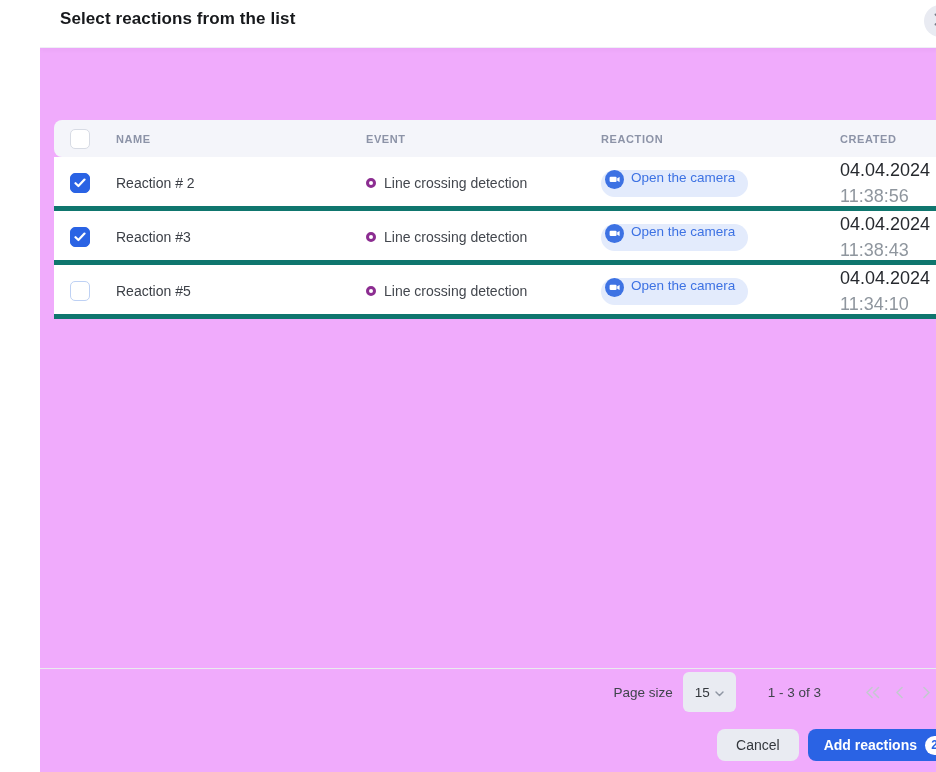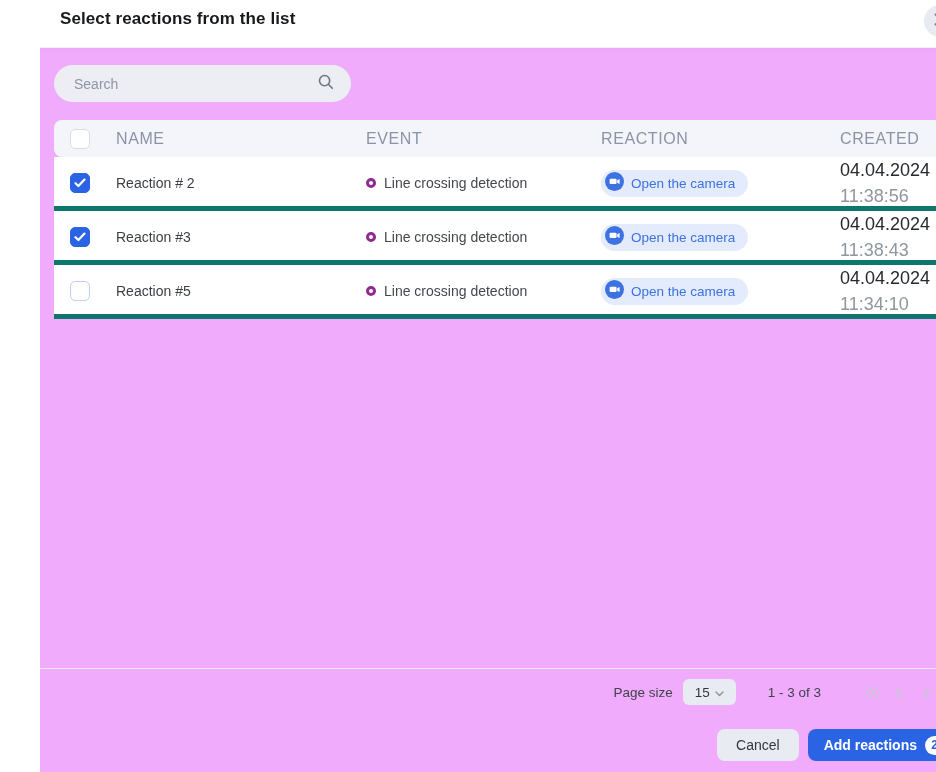--- a/index.html
+++ b/index.html
@@ -17,51 +17,51 @@
   
   .search-pill { position:absolute; left:14px; top:65px; width:297px; height:37px;
     background:#eceef4; border-radius:19px; display:flex; align-items:center; padding:0 16px 0 20px; }
   .search-pill input { flex:1; border:none; outline:none; background:transparent; font-size:14px;
     color:#3b3f46; font-family:"Liberation Sans",sans-serif; }
   .search-pill input::placeholder { color:#8f96a3; }
 
   
   .thead { position:absolute; left:14px; top:120px; width:904px; height:37px; background:#f4f5fa;
     border-radius:8px; display:grid; grid-template-columns:62px 250px 235px 239px 1fr; align-items:center; }
-  .th { font-size:16px; font-weight:400; color:#8c93a7; letter-spacing:0.6px; }
+  .th { font-size:11px; font-weight:700; color:#8c93a7; letter-spacing:0.6px; }
   .cb-cell { display:flex; align-items:center; padding-left:16px; }
   .cb { width:20px; height:20px; border-radius:5px; background:#fff; border:1px solid #d7dbe4;
     display:flex; align-items:center; justify-content:center; cursor:pointer; flex:0 0 auto; }
   .cb.cb-row { border-color:#bed1f4; }
   .cb .tick { display:none; }
   .cb.checked { background:#2a63e4; border-color:#2a63e4; }
   .cb.checked .tick { display:block; }
 
   .trow { position:absolute; left:14px; width:904px; height:54px; border-bottom:5px solid #0f766e;
     display:grid; grid-template-columns:62px 250px 235px 239px 1fr; align-items:center; background:#fff; }
   .row-0 { top:157px; } .row-1 { top:211px; } .row-2 { top:265px; }
   .cell-name { font-size:14px; color:#3b3f46; }
   .cell-event { display:flex; align-items:center; gap:8px; font-size:14px; color:#43474e; }
   .event-ring { width:10px; height:10px; border-radius:50%; border:3px solid #8c2d91; flex:0 0 auto; }
-  .chip { display:inline-flex; align-items:center; gap:7px; height:27px; padding:0 13px 0 4px;
+  .chip { display:inline-flex; gap:7px; height:27px; padding:0 13px 0 4px;
     background:#e3ebfc; border-radius:14px; font-size:13.5px; color:#3d72e3; cursor:pointer; border:none;
     font-family:"Liberation Sans",sans-serif; }
   .cell-created { font-size:18px; line-height:1.45; padding-left:0; }
   .cell-created .date { color:#26292e; }
   .cell-created .time { color:#8f969e; }
 
   
   .scroll-up { position:absolute; right:5px; top:122px; color:#cdd1d9; }
   .scroll-down { position:absolute; right:5px; top:654px; color:#cdd1d9; }
 
   
   .pager-divider { position:absolute; left:0; right:0; top:668px; height:1px; background:#e9ebee; }
   .pager { position:absolute; right:14px; top:678px; height:28px; display:flex; align-items:center; }
   .pagesize-label { font-size:13.5px; color:#3f444b; margin-right:10px; }
-  .pagesize-pill { height:26px; min-width:46px; background:#e9ebf2; border:none; border-radius:6px;
+  .pagesize-pill { height:40px; min-width:46px; background:#e9ebf2; border:none; border-radius:6px;
     display:flex; align-items:center; justify-content:center; gap:5px; font-size:13.5px; color:#33373d;
     cursor:pointer; font-family:"Liberation Sans",sans-serif; padding:0 12px; }
   .range-text { font-size:13.5px; color:#3f444b; margin:0 42px 0 32px; }
   .pager-btns { display:flex; align-items:center; gap:9px; }
   .pager-btn { width:18px; height:18px; background:none; border:none; display:flex; align-items:center;
     justify-content:center; color:#c4c8d0; cursor:default; padding:0; }
 
   
   .actions { position:absolute; right:20px; top:729px; display:flex; gap:9px; }
   .btn-cancel { height:32px; padding:8px 19px; background:#e9ebf2; border:none; border-radius:8px;
@@ -81,29 +81,20 @@
     <div class="modal-title">Select reactions from the list</div>
     <button class="close-btn">
       <span>
         <svg width="13" height="13" viewBox="0 0 13 13">
             <path d="M1.5 1.5 L11.5 11.5 M11.5 1.5 L1.5 11.5" stroke="#767d8a" stroke-width="1.8" stroke-linecap="round"></path>
           </svg>
       </span>
     </button>
   </div>
 
-  <div class="search-pill">
-    <input type="text" placeholder="Search" style="">
-    <span>
-      <svg width="18" height="18" viewBox="0 0 18 18" fill="none">
-          <circle cx="7.6" cy="7.6" r="5.1" stroke="#6f7683" stroke-width="1.6"></circle>
-          <path d="M11.5 11.5 L15.3 15.3" stroke="#6f7683" stroke-width="1.6" stroke-linecap="round"></path>
-        </svg>
-    </span>
-  </div>
 
   <div class="thead">
     <div class="cb-cell">
       <span class="cb">
         
       </span>
     </div>
     <div class="th">NAME</div>
     <div class="th">EVENT</div>
     <div class="th">REACTION</div>

